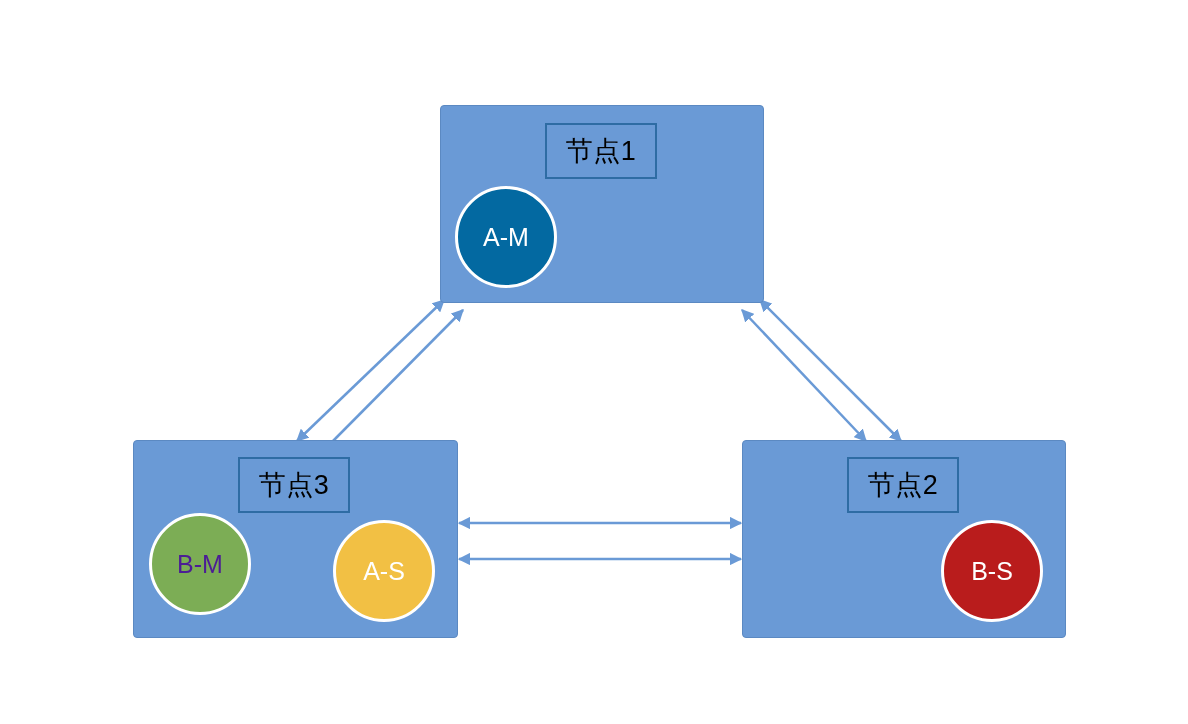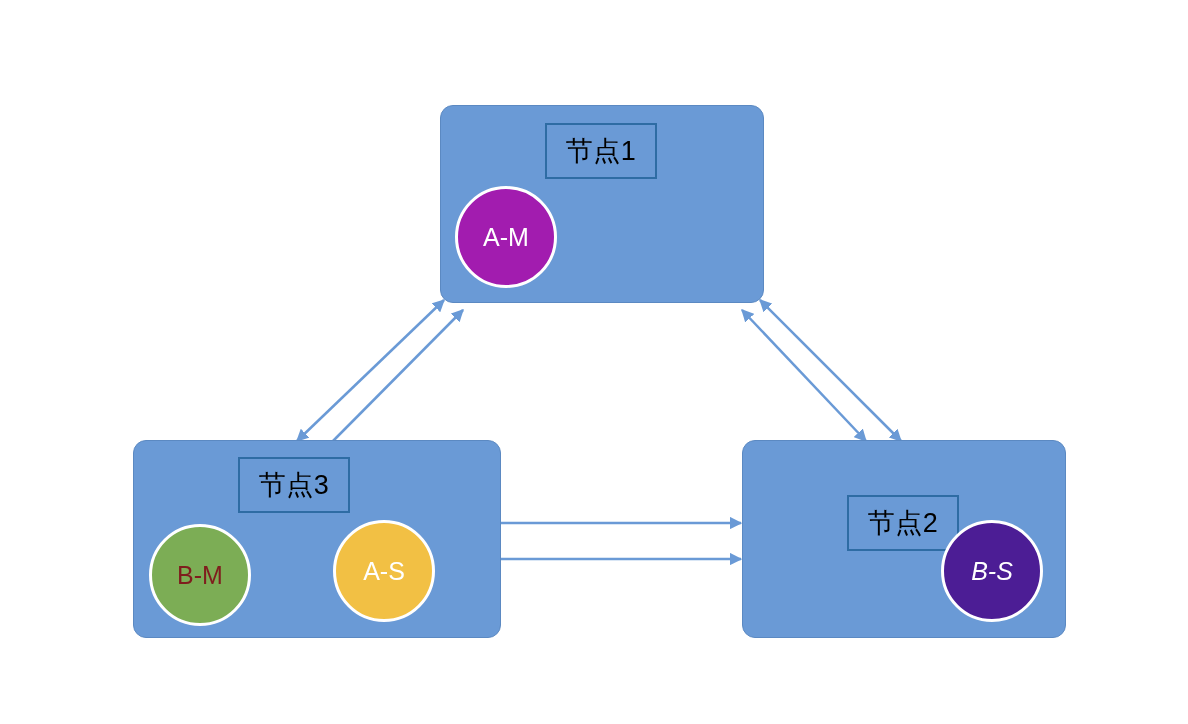--- a/index.html
+++ b/index.html
@@ -36,21 +36,21 @@
   }
   #connectors .conn-line {
     pointer-events: stroke;
   }
 
   
   .node-box {
     position: absolute;
     z-index: 2;
     box-sizing: border-box;
-    border-radius: 13px;
+    border-radius: 4px;
     background: #6A9AD6;
     border: 1px solid #5b89c2;
   }
 
   .node-label {
     position: absolute;
     box-sizing: border-box;
     border: 2px solid #2E6CA4;
     background: transparent;
     color: #000000;
@@ -103,26 +103,26 @@
         <line class="conn-line" x1="760" y1="300" x2="901" y2="441" stroke="#6A9AD6" stroke-width="2.5" marker-end="url(#arrow-end)" marker-start="url(#arrow-start)"></line>
         <line class="conn-line" x1="742" y1="310" x2="866" y2="441" stroke="#6A9AD6" stroke-width="2.5" marker-end="url(#arrow-end)" marker-start="url(#arrow-start)"></line>
         <line class="conn-line" x1="459" y1="523" x2="741" y2="523" stroke="#6A9AD6" stroke-width="2.5" marker-end="url(#arrow-end)" marker-start="url(#arrow-start)"></line>
         <line class="conn-line" x1="459" y1="559" x2="741" y2="559" stroke="#6A9AD6" stroke-width="2.5" marker-end="url(#arrow-end)" marker-start="url(#arrow-start)"></line>
       </g>
   </svg>
 
   <div id="nodes-layer">
       <div class="node-box" style="left: 440px; top: 105px; width: 324px; height: 198px; background: rgb(106, 154, 214); border-color: rgb(91, 137, 194);">
         <div class="node-label" style="left: 104px; top: 17px; width: 112px; height: 56px; border-color: rgb(46, 108, 164); color: rgb(0, 0, 0);">节点1</div>
-        <div class="instance-circle master" style="left: 14px; top: 80px; width: 102px; height: 102px; background: #a21caf; border-color: rgb(255, 255, 255); color: rgb(255, 255, 255);">A-M</div>
+        <div class="instance-circle master" style="left: 14px; top: 80px; width: 102px; height: 102px; background: #0369a1; border-color: rgb(255, 255, 255); color: rgb(255, 255, 255);">A-M</div>
       </div>
-      <div class="node-box" style="left: 133px; top: 440px; width: 368px; height: 198px; background: rgb(106, 154, 214); border-color: rgb(91, 137, 194);">
+      <div class="node-box" style="left: 133px; top: 440px; width: 325px; height: 198px; background: rgb(106, 154, 214); border-color: rgb(91, 137, 194);">
         <div class="node-label" style="left: 104px; top: 16px; width: 112px; height: 56px; border-color: rgb(46, 108, 164); color: rgb(0, 0, 0);">节点3</div>
-        <div class="instance-circle master" style="left: 15px; top: 83px; width: 102px; height: 102px; background: rgb(124, 173, 85); border-color: rgb(255, 255, 255); color: #7f1d1d;">B-M</div>
+        <div class="instance-circle master" style="left: 15px; top: 72px; width: 102px; height: 102px; background: rgb(124, 173, 85); border-color: rgb(255, 255, 255); color: #4c1d95;">B-M</div>
         <div class="instance-circle slave" style="left: 199px; top: 79px; width: 102px; height: 102px; background: rgb(242, 192, 68); border-color: rgb(255, 255, 255); color: rgb(255, 255, 255); text-align: center;">A-S</div>
       </div>
       <div class="node-box" style="left: 742px; top: 440px; width: 324px; height: 198px; background: rgb(106, 154, 214); border-color: rgb(91, 137, 194);">
-        <div class="node-label" style="left: 104px; top: 16px; width: 112px; height: 56px; border-color: rgb(46, 108, 164); color: rgb(0, 0, 0); margin-top: 38px;">节点2</div>
-        <div class="instance-circle slave" style="left: 198px; top: 79px; width: 102px; height: 102px; background: #4c1d95; border-color: rgb(255, 255, 255); color: rgb(255, 255, 255); font-style: italic;">B-S</div>
+        <div class="node-label" style="left: 104px; top: 16px; width: 112px; height: 56px; border-color: rgb(46, 108, 164); color: rgb(0, 0, 0);">节点2</div>
+        <div class="instance-circle slave" style="left: 198px; top: 79px; width: 102px; height: 102px; background: #b91c1c; border-color: rgb(255, 255, 255); color: rgb(255, 255, 255);">B-S</div>
       </div>
     </div>
 
 </div>
 
 </body></html>

